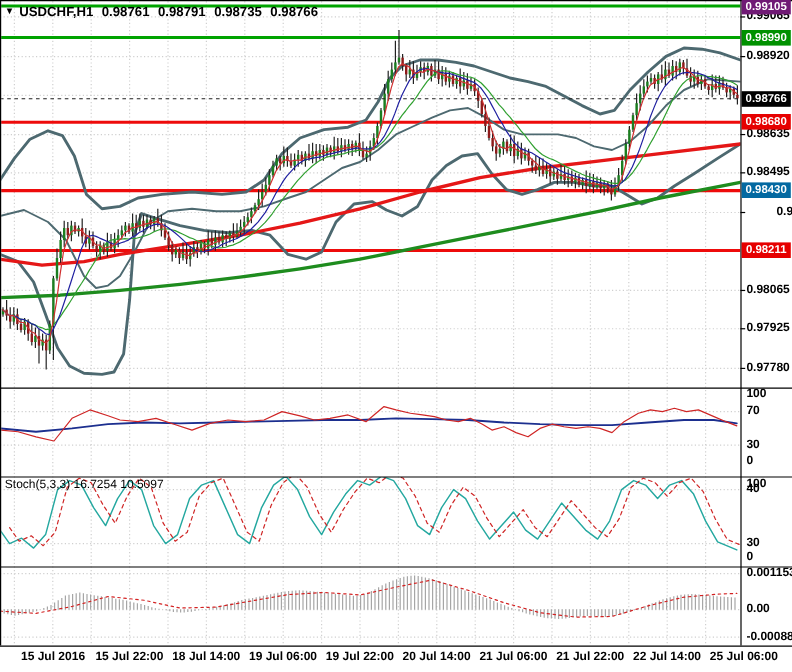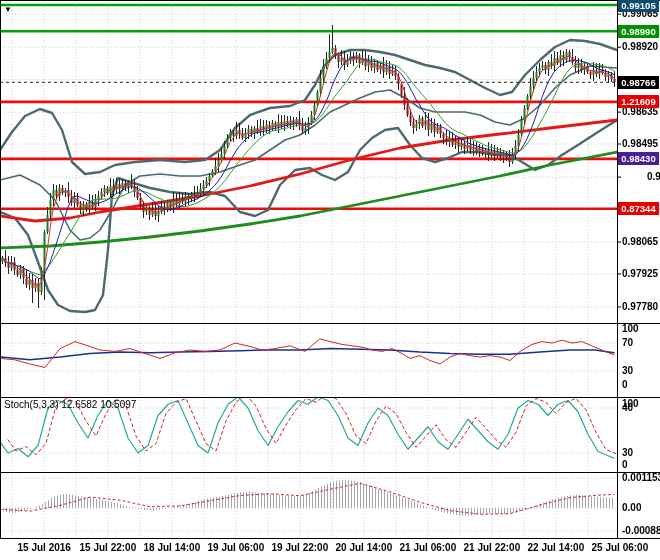--- a/index.html
+++ b/index.html
@@ -736,38 +736,45 @@
         <line x1="617" y1="112.13664000000081" x2="621" y2="112.13664000000081" stroke="#000" stroke-width="1"></line>
         <line x1="617" y1="144.04543999999981" x2="621" y2="144.04543999999981" stroke="#000" stroke-width="1"></line>
         <line x1="617" y1="177.09383999999872" x2="621" y2="177.09383999999872" stroke="#000" stroke-width="1"></line>
         <line x1="617" y1="242.05103999999915" x2="621" y2="242.05103999999915" stroke="#000" stroke-width="1"></line>
         <line x1="617" y1="273.9598400000007" x2="621" y2="273.9598400000007" stroke="#000" stroke-width="1"></line>
         <line x1="617" y1="307.0082399999996" x2="621" y2="307.0082399999996" stroke="#000" stroke-width="1"></line>
       </g>
     </svg>
 
   <span class="dd-arrow">▼</span>
+  <div class="ttl">
+    <span>USDCHF,H1</span>
+    <span>0.98761</span>
+    <span>0.98791</span>
+    <span>0.98735</span>
+    <span>0.98766</span>
+  </div>
 
-  <div class="ind-label" style="left:4px;top:399px;">Stoch(5,3,3) 12.6582 10.5097</div>
+  <div class="ind-label" style="left:4px;top:399px;">Stoch(5,3,3) 16.7254 10.5097</div>
 
   <div id="labels-layer">
       <div class="axis-lbl" style="top: 8.13104px;">0.99065</div>
       <div class="axis-lbl" style="top: 41.1794px;">0.98920</div>
       <div class="axis-lbl" style="top: 106.137px;">0.98635</div>
       <div class="axis-lbl" style="top: 138.045px;">0.98495</div>
       <div class="axis-lbl" style="top: 171.094px; padding-left: 25px;">0.98350</div>
       <div class="axis-lbl" style="top: 236.051px;">0.98065</div>
       <div class="axis-lbl" style="top: 267.96px;">0.97925</div>
       <div class="axis-lbl" style="top: 301.008px;">0.97780</div>
-      <div class="badge" style="top: -1.48576px; background: #0c4a6e;">0.99105</div>
+      <div class="badge" style="top: -1.48576px; background: #701a75;">0.99105</div>
       <div class="badge" style="top: 24.725px; background: rgb(0, 145, 0);">0.98990</div>
       <div class="badge" style="top: 75.7791px; background: rgb(0, 0, 0);">0.98766</div>
-      <div class="badge" style="top: 95.3802px; background: rgb(230, 0, 0);">1.21609</div>
-      <div class="badge" style="top: 152.36px; background: #4c1d95;">0.98430</div>
-      <div class="badge" style="top: 202.275px; background: rgb(230, 0, 0);">0.87344</div>
+      <div class="badge" style="top: 95.3802px; background: rgb(230, 0, 0);">0.98680</div>
+      <div class="badge" style="top: 152.36px; background: #0369a1;">0.98430</div>
+      <div class="badge" style="top: 202.275px; background: rgb(230, 0, 0);">0.98211</div>
       <div class="sub-lbl" style="top: 323px;">100</div>
       <div class="sub-lbl" style="top: 337px;">70</div>
       <div class="sub-lbl" style="top: 365px;">30</div>
       <div class="sub-lbl" style="top: 379px;">0</div>
       <div class="sub-lbl" style="top: 397.5px;">100</div>
       <div class="sub-lbl" style="top: 402px;">40</div>
       <div class="sub-lbl" style="top: 447px;">30</div>
       <div class="sub-lbl" style="top: 458.5px;">0</div>
       <div class="sub-lbl" style="top: 472px;">0.001153</div>
       <div class="sub-lbl" style="top: 502px;">0.00</div>

